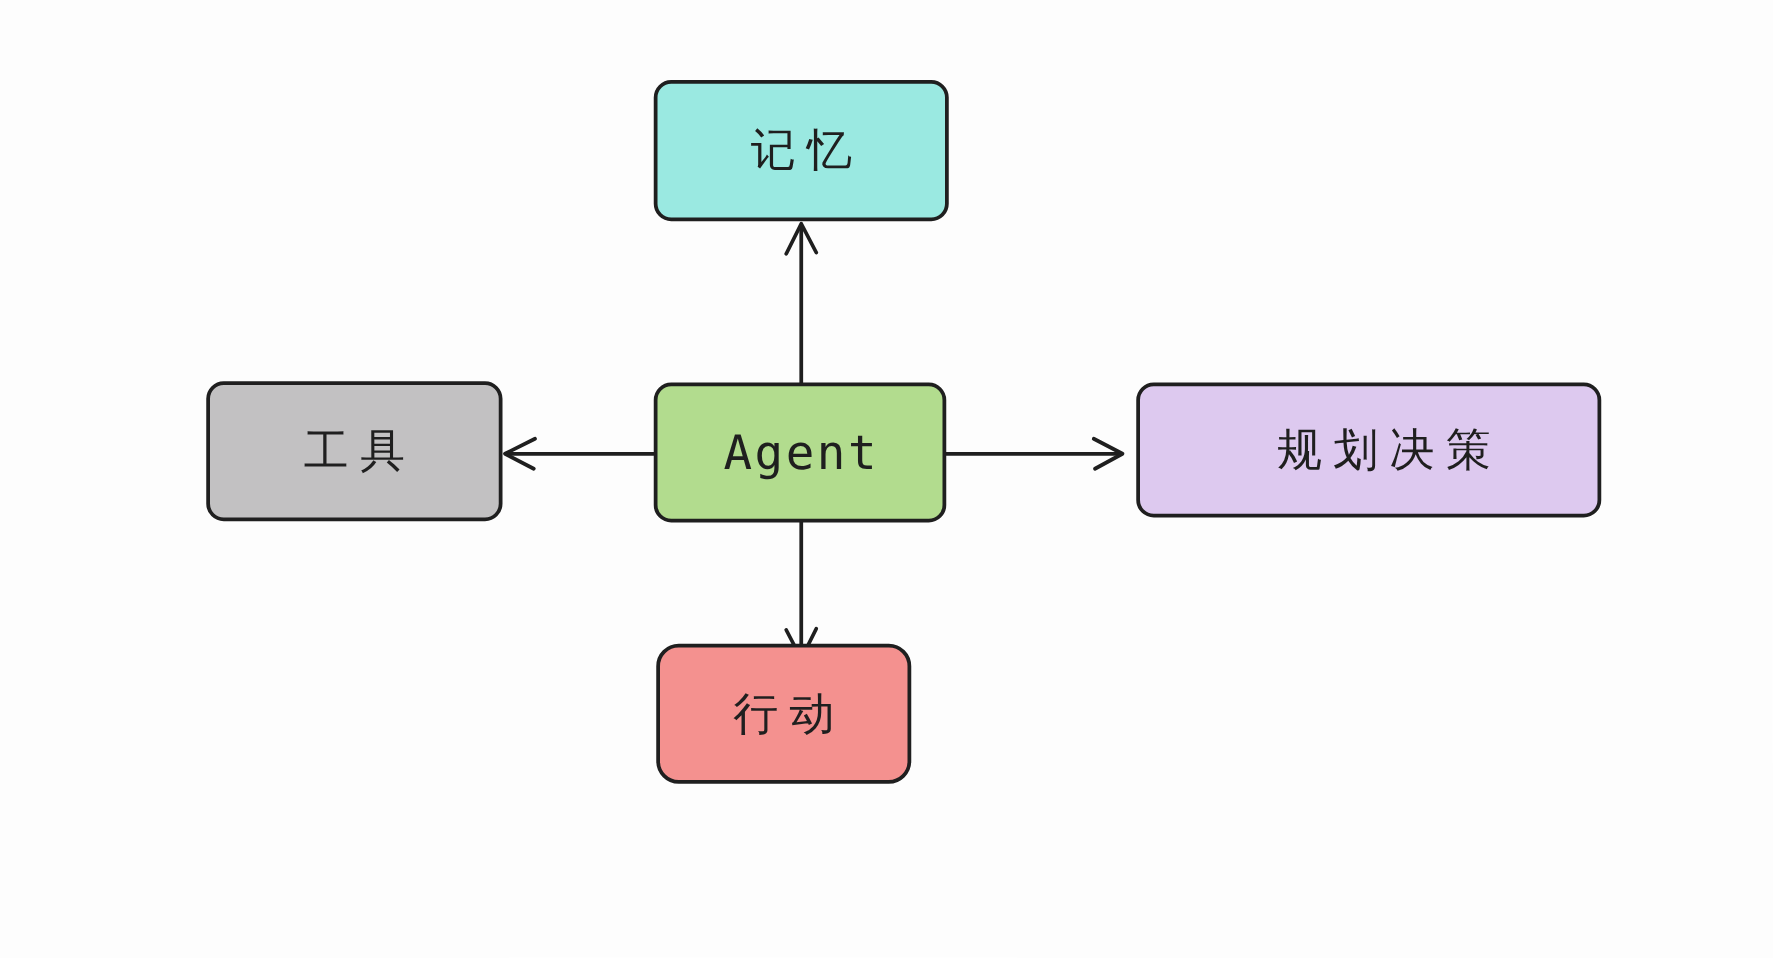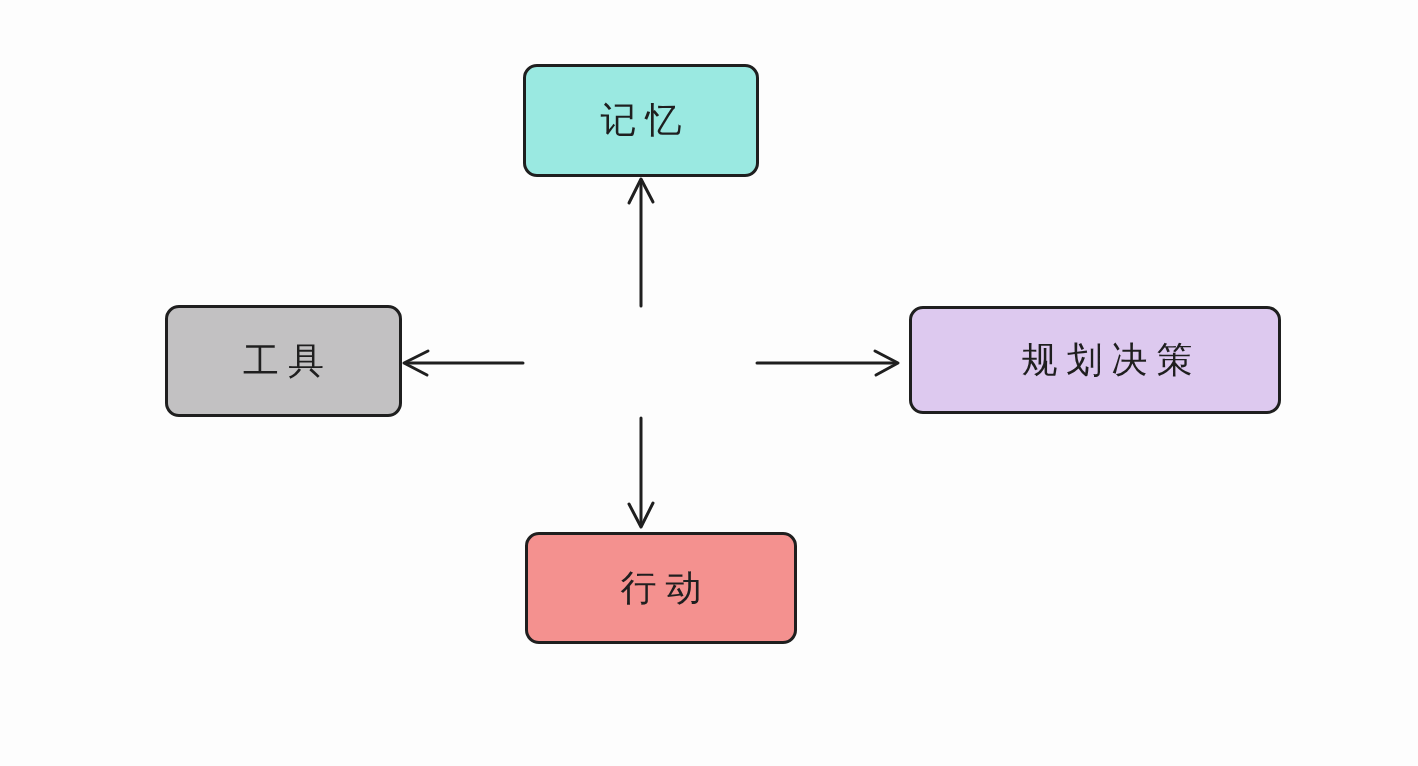--- a/index.html
+++ b/index.html
@@ -40,21 +40,21 @@
   .node-agent .label {
     font-family: "DejaVu Sans Mono", "Liberation Mono", monospace;
     font-size: 38px;
     letter-spacing: 2px;
     text-indent: 2px;
   }
   .node-memory   { left: 523px; top: 64px;  width: 236px; height: 113px; }
   .node-tools    { left: 165px; top: 305px; width: 237px; height: 112px; }
   .node-agent    { left: 523px; top: 306px; width: 234px; height: 112px; }
   .node-planning { left: 909px; top: 306px; width: 372px; height: 108px; }
-  .node-action   { left: 525px; top: 532px; width: 272px; height: 112px; }
+  .node-action   { left: 525px; top: 515px; width: 204px; height: 112px; border-radius: 18px; }
   .edge {
     stroke: #1f1f1f;
     stroke-width: 3;
     fill: none;
     stroke-linecap: round;
     stroke-linejoin: round;
   }
 </style>
 </head>
 <body>
@@ -85,20 +85,23 @@
   </svg>
 
   <div class="node node-tools" style="background-color: rgb(194, 193, 194);">
     <span class="label">工具</span>
   </div>
 
   <div class="node node-memory" style="background-color: rgb(154, 233, 225);">
     <span class="label">记忆</span>
   </div>
 
+  <div class="node node-agent" style="background-color: rgb(178, 220, 142);">
+    <span class="label">Agent</span>
+  </div>
 
   <div class="node node-planning" style="background-color: rgb(221, 201, 239); padding-left: 24px;">
     <span class="label">规划决策</span>
   </div>
 
   <div class="node node-action" style="background-color: rgb(244, 145, 143);">
     <span class="label">行动</span>
   </div>
 
 </div>

